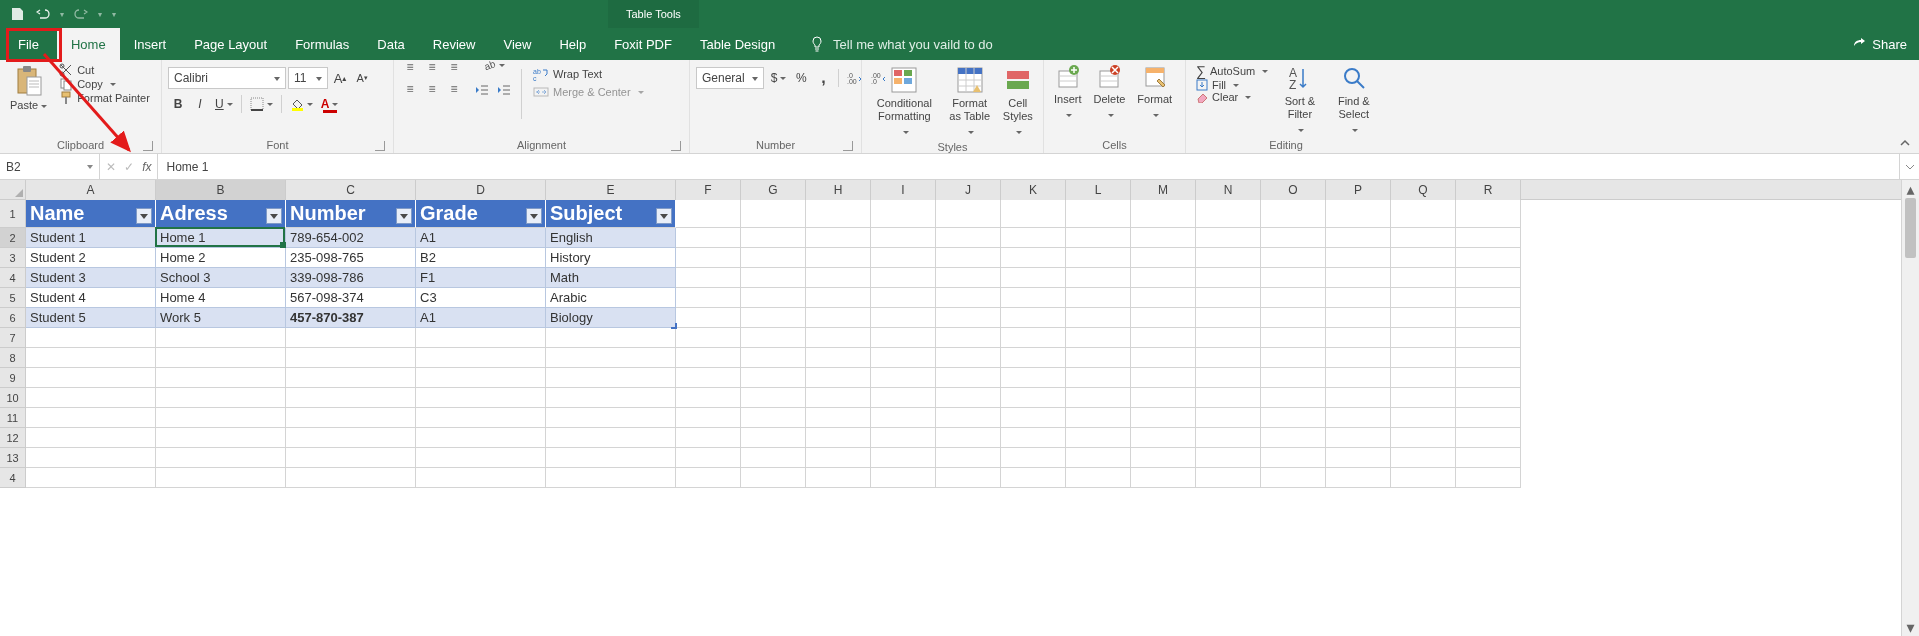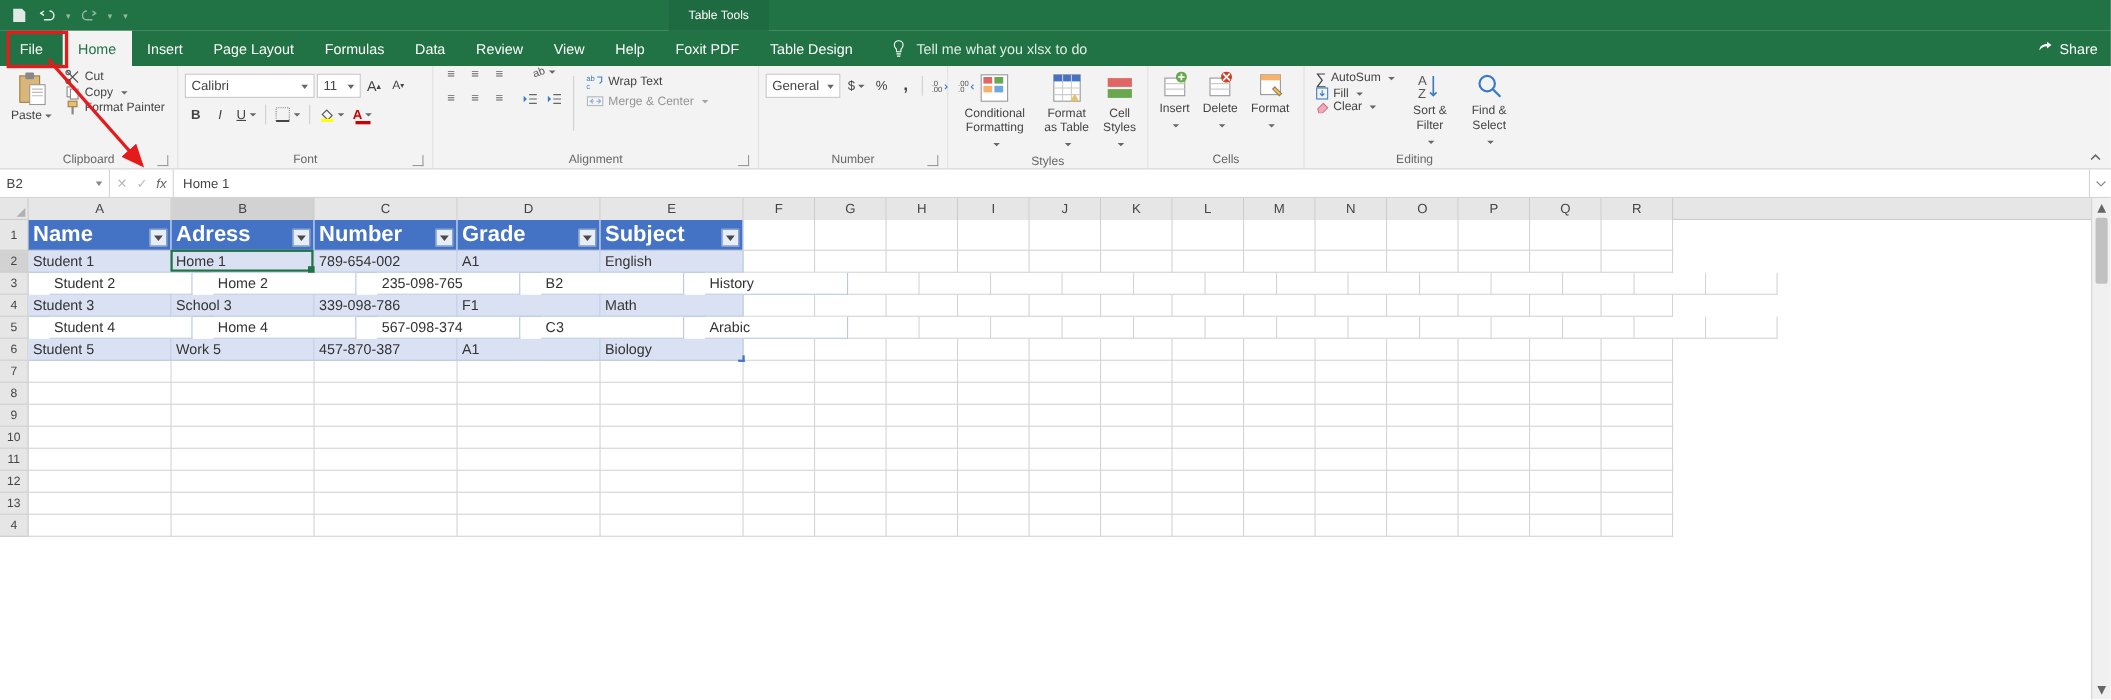--- a/index.html
+++ b/index.html
@@ -76,21 +76,21 @@
 .rowh { width: 26px; border-right: 1px solid #ccc; border-bottom: 1px solid #ccc; display: flex; align-items: center; justify-content: center; font-size: 11px; color: #444; background: #e6e6e6; }
 .rowh.sel { background: #d2d2d2; }
 .cell { border-right: 1px solid #d4d4d4; border-bottom: 1px solid #d4d4d4; display: flex; align-items: center; padding: 0 4px; font-size: 13px; color: #333; overflow: hidden; white-space: nowrap; position: relative; }
 
 
 .thdr { background: #4472c4; color: #fff; font-size: 20px; font-weight: 600; border-right: 1px solid #fff; }
 .thdr .filter-btn { position: absolute; right: 3px; bottom: 3px; width: 16px; height: 16px; background: #e8eef8; border: 1px solid #7f9ac7; display: flex; align-items: center; justify-content: center; }
 .filter-btn::after { content: ""; border-top: 5px solid #4a4a4a; border-left: 4px solid transparent; border-right: 4px solid transparent; }
 
 .band-a { background: #d9e1f2; }
-.band-b { background: #fff; margin-left: 19px; }
+.band-b { background: #fff; }
 
 
 .active-cell-outline { position: absolute; border: 2px solid #217346; pointer-events: none; z-index: 5; }
 .active-cell-outline::after { content: ""; position: absolute; right: -3px; bottom: -3px; width: 6px; height: 6px; background: #217346; }
 
 .table-resize { position: absolute; width: 6px; height: 6px; border-right: 2px solid #4472c4; border-bottom: 2px solid #4472c4; z-index: 4; }
 
 .vscroll { width: 18px; background: #f0f0f0; border-left: 1px solid #d4d4d4; display: flex; flex-direction: column; }
 .vscroll .sbtn { height: 18px; display: flex; align-items: center; justify-content: center; color: #666; }
 .vscroll .thumb { flex: 0 0 60px; background: #c1c1c1; margin: 0 3px; border-radius: 2px; }
@@ -138,21 +138,21 @@
   <div class="tab">Data</div>
   <div class="tab">Review</div>
   <div class="tab">View</div>
   <div class="tab">Help</div>
   <div class="tab">Foxit PDF</div>
   <div class="tab">Table Design</div>
   <div class="tellme">
     <svg width="16" height="16" viewBox="0 0 16 16">
         <path fill="none" stroke="#fff" stroke-width="1" d="M8 1a4 4 0 0 1 4 4c0 2-1 3-2 4v2H6v-2c-1-1-2-2-2-4a4 4 0 0 1 4-4z M6 13h4 M6.5 15h3"></path>
       </svg>
-    <span>Tell me what you xlsx to do</span>
+    <span>Tell me what you vaild to do</span>
   </div>
   <div class="share-area">
     <svg width="14" height="14" viewBox="0 0 14 14">
         <path fill="#fff" d="M9 1l4 3-4 3V5c-3 0-5 1-7 4 0-4 3-6 7-6z"></path>
       </svg>
     <span>Share</span>
   </div>
 </div>
 
 <div class="ribbon">
@@ -588,21 +588,21 @@
           <div class="cell" style="width: 65px;"></div>
           <div class="cell" style="width: 65px;"></div>
           <div class="cell" style="width: 65px;"></div>
           <div class="cell" style="width: 65px;"></div>
           <div class="cell" style="width: 65px;"></div>
         </div>
         <div class="grid-row">
           <div class="rowh">6</div>
           <div class="cell band-a" style="width: 130px; border-right: 1px solid rgb(184, 199, 224); border-bottom: 1px solid rgb(184, 199, 224);">Student 5</div>
           <div class="cell band-a" style="width: 130px; border-right: 1px solid rgb(184, 199, 224); border-bottom: 1px solid rgb(184, 199, 224);">Work 5</div>
-          <div class="cell band-a" style="width: 130px; border-right: 1px solid rgb(184, 199, 224); border-bottom: 1px solid rgb(184, 199, 224);">457-870-387</div>
+          <div class="cell band-a" style="width: 130px; border-right: 1px solid rgb(184, 199, 224); border-bottom: 1px solid rgb(184, 199, 224); font-weight: bold;">457-870-387</div>
           <div class="cell band-a" style="width: 130px; border-right: 1px solid rgb(184, 199, 224); border-bottom: 1px solid rgb(184, 199, 224);">A1</div>
           <div class="cell band-a" style="width: 130px; border-right: 1px solid rgb(184, 199, 224); border-bottom: 1px solid rgb(184, 199, 224);">Biology</div>
           <div class="cell" style="width: 65px;"></div>
           <div class="cell" style="width: 65px;"></div>
           <div class="cell" style="width: 65px;"></div>
           <div class="cell" style="width: 65px;"></div>
           <div class="cell" style="width: 65px;"></div>
           <div class="cell" style="width: 65px;"></div>
           <div class="cell" style="width: 65px;"></div>
           <div class="cell" style="width: 65px;"></div>

